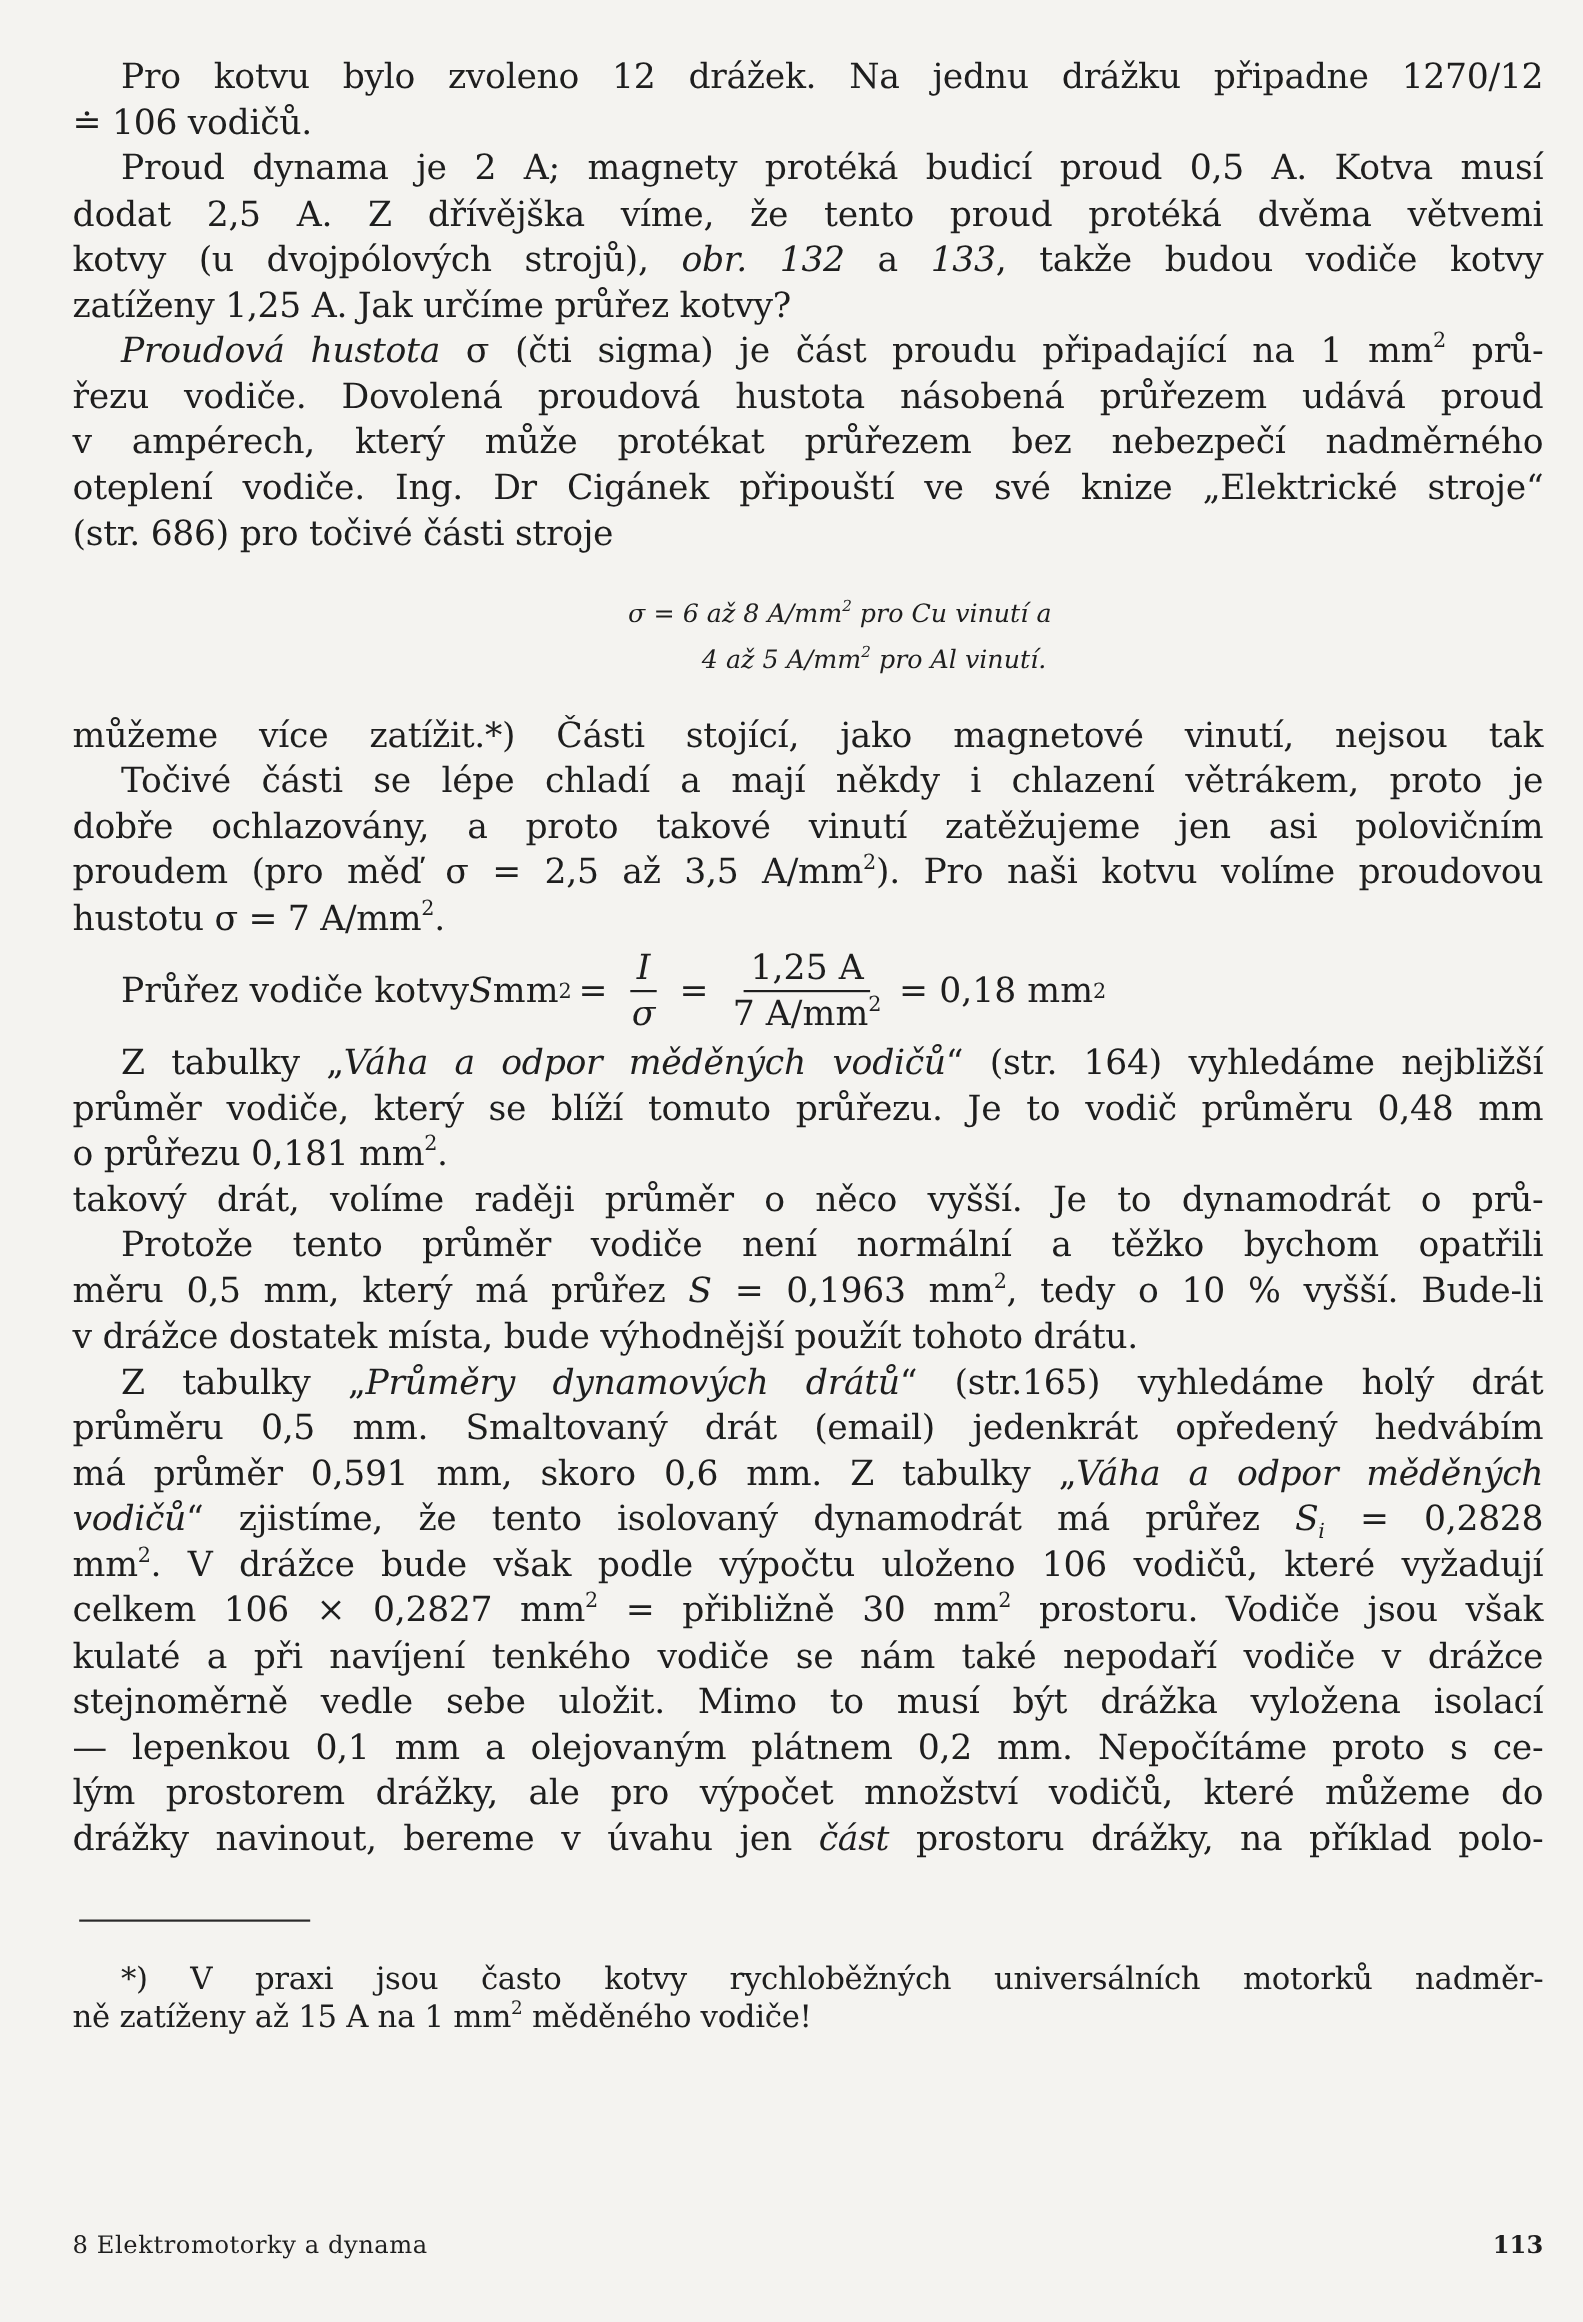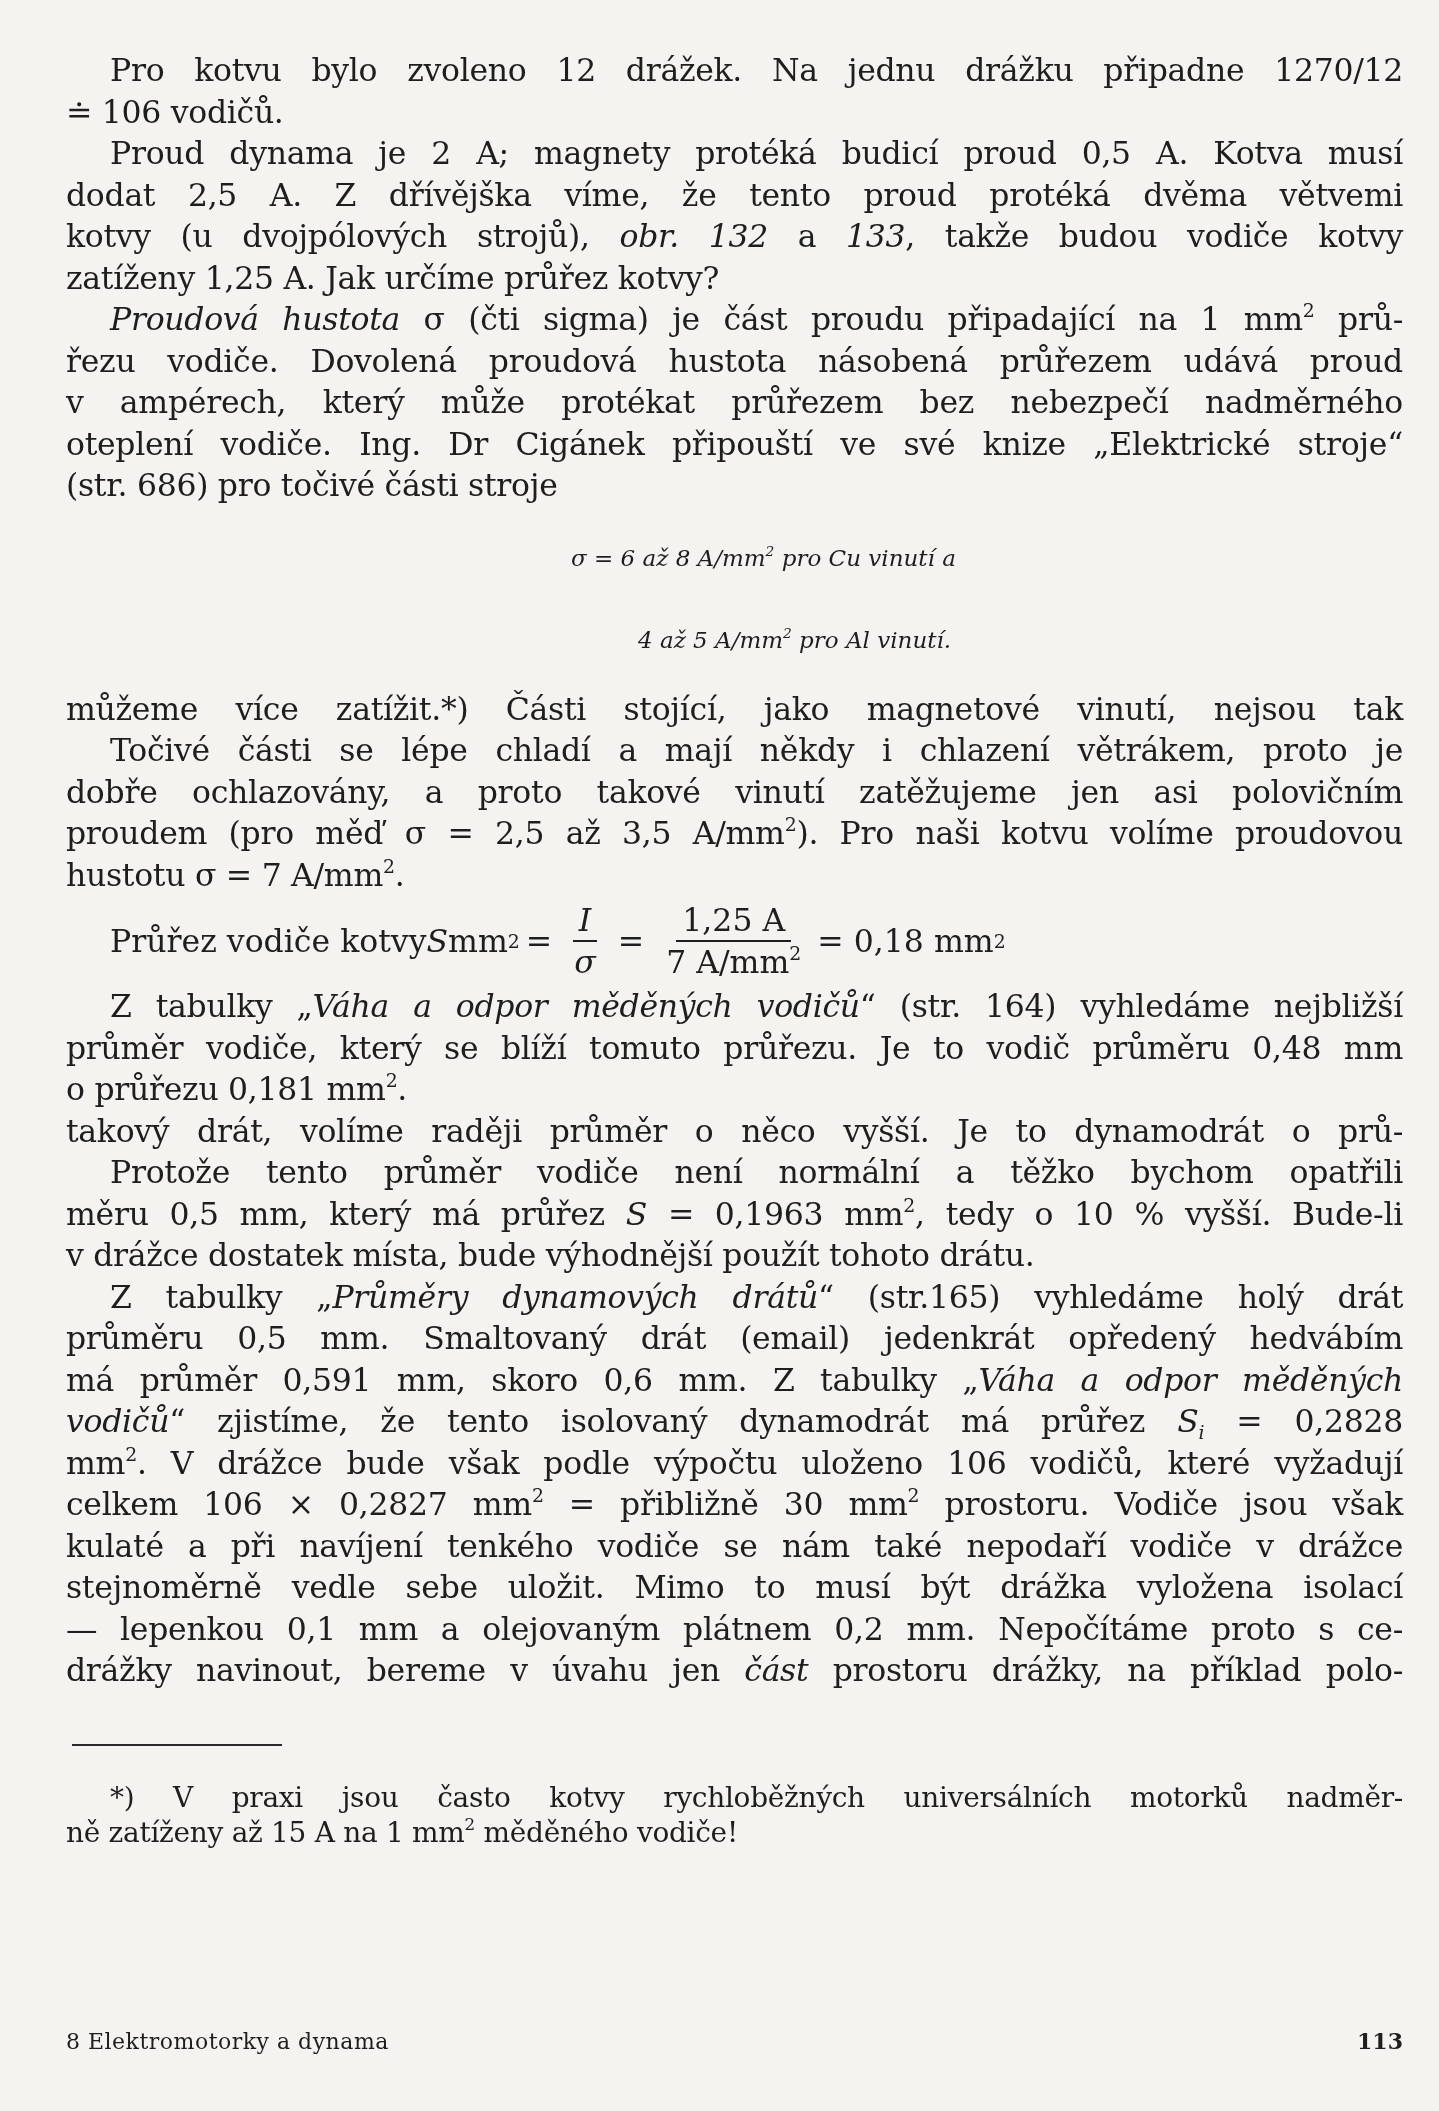--- a/index.html
+++ b/index.html
@@ -15,21 +15,21 @@
     font-size: 31.5px; line-height: 41.5px; height: 41.5px;
     white-space: nowrap; text-align: justify; text-align-last: justify;
     letter-spacing: -0.3px;
   }
   .line.last { text-align-last: left; }
   .line.indent { padding-left: 44px; }
   .gap { height: 14px; }
   .formula-block { font-size: 23px; line-height: 42px; font-style: italic; }
   .formula-line { white-space: nowrap; }
   .f1 { padding-left: 505px; }
-  .f2 { padding-left: 572px; margin-top: 40px; }
+  .f2 { padding-left: 572px; }
   i, em { font-style: italic; }
   sup { font-size: 60%; line-height: 0; vertical-align: 0.7em; }
   .eq-row { display: flex; align-items: center; height: 90px; padding-left: 44px; font-size: 31.5px; white-space: nowrap; }
   .frac { display: inline-flex; flex-direction: column; align-items: center; margin: 0 10px; vertical-align: middle; }
   .frac .num { border-bottom: 2px solid #1e1e1e; padding: 0 6px; line-height: 40px; }
   .frac .den { line-height: 40px; padding: 0 6px; }
   .footnote-rule { width: 210px; height: 2px; background: #2a2a2a; margin: 52px 0 34px 6px; }
   .fn-line { font-size: 28px; line-height: 35px; white-space: nowrap; text-align: justify; text-align-last: justify; letter-spacing: -0.3px; }
   .fn-line.indent { padding-left: 44px; }
   .fn-line.last { text-align-last: left; }
@@ -123,20 +123,21 @@
   </div>
   <div class="line">
     <span>mm</span><sup>2</sup><span>. V drážce bude však podle výpočtu uloženo 106 vodičů, které vyžadují</span>
   </div>
   <div class="line">
     <span>celkem 106 × 0,2827 mm</span><sup>2</sup><span> = přibližně 30 mm</span><sup>2</sup><span> prostoru. Vodiče jsou však</span>
   </div>
   <div class="line">kulaté a při navíjení tenkého vodiče se nám také nepodaří vodiče v drážce</div>
   <div class="line">stejnoměrně vedle sebe uložit. Mimo to musí být drážka vyložena isolací</div>
   <div class="line">— lepenkou 0,1 mm a olejovaným plátnem 0,2 mm. Nepočítáme proto s ce-</div>
+  <div class="line">lým prostorem drážky, ale pro výpočet množství vodičů, které můžeme do</div>
   <div class="line">
     <span>drážky navinout, bereme v úvahu jen </span><i>část</i><span> prostoru drážky, na příklad polo-</span>
   </div>
 
   <div class="footnote-rule"></div>
   <div class="fn-line indent">*) V praxi jsou často kotvy rychloběžných universálních motorků nadměr-</div>
   <div class="fn-line last">
     <span>ně zatíženy až 15 A na 1 mm</span><sup>2</sup><span> měděného vodiče!</span>
   </div>
 </div>

